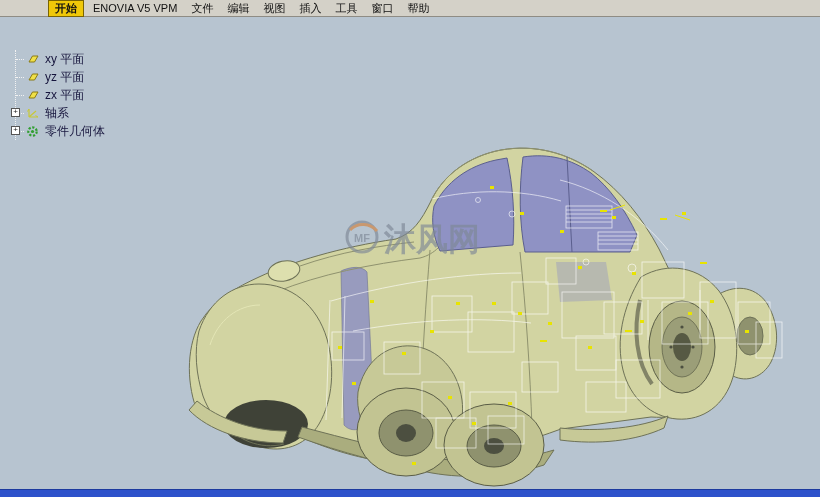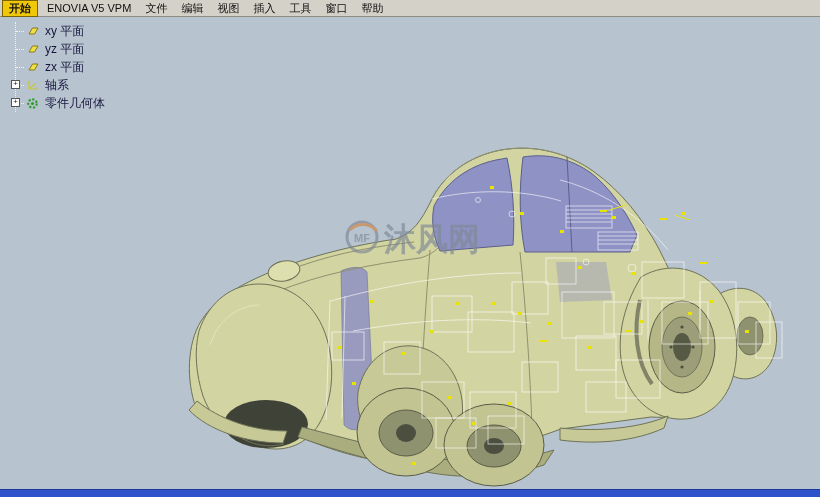--- a/index.html
+++ b/index.html
@@ -11,37 +11,37 @@
   
   .menubar{
     position:absolute;top:0;left:0;right:0;height:17px;
     background:#d4d1c8;border-bottom:1px solid #8f8c84;
     display:flex;align-items:center;font-size:11px;color:#111;
     padding-left:2px;box-sizing:border-box;white-space:nowrap;
   }
   .menu-item{padding:1px 7px;cursor:default;}
   .menu-item.start{
     background:#f0c808;border:1px solid #7a6400;padding:0 6px;
-    font-weight:bold;margin-right:2px;
+    font-weight:bold;margin-right:2px;margin-left:46px;
   }
   
   .viewport{
     position:absolute;top:17px;left:0;width:820px;height:473px;
     background:#b7c4d0;overflow:hidden;
   }
   .viewport svg.scene{position:absolute;top:0;left:0;}
   
   .tree{
     position:absolute;top:5px;left:5px;font-size:12px;z-index:5;
   }
   .tree-row{display:flex;align-items:center;height:18px;position:relative;}
   .tree-row .icon{display:inline-flex;width:15px;height:13px;margin-right:4px;align-items:center;}
   .lbl{color:#14143c;text-shadow:0 0 1px rgba(255,255,255,0.25);}
   .root-lbl{color:#5a1c1c;}
-  .subtree{margin-left:10px;border-left:1px dotted #f2f2f2;}
+  .subtree{margin-left:10px;border-left:1px dotted #f2f2f2;margin-top:28px;}
   .subtree .tree-row::before{
     content:"";display:inline-block;width:8px;height:0;
     border-top:1px dotted #f2f2f2;margin-right:2px;
   }
   .expander{
     position:absolute;left:-5px;top:4px;width:9px;height:9px;
     background:#fff;border:1px solid #555;box-sizing:border-box;
     font-size:8px;line-height:6px;text-align:center;color:#222;
   }
   

